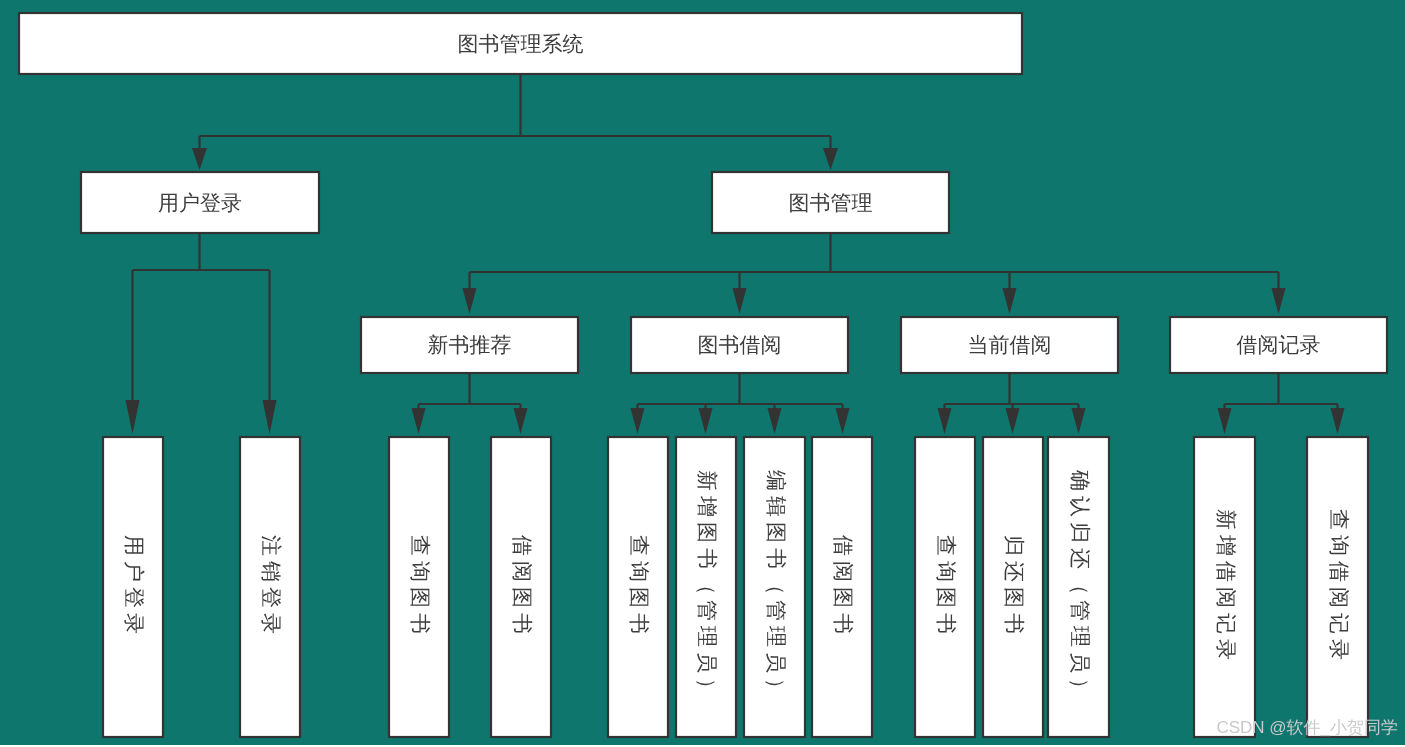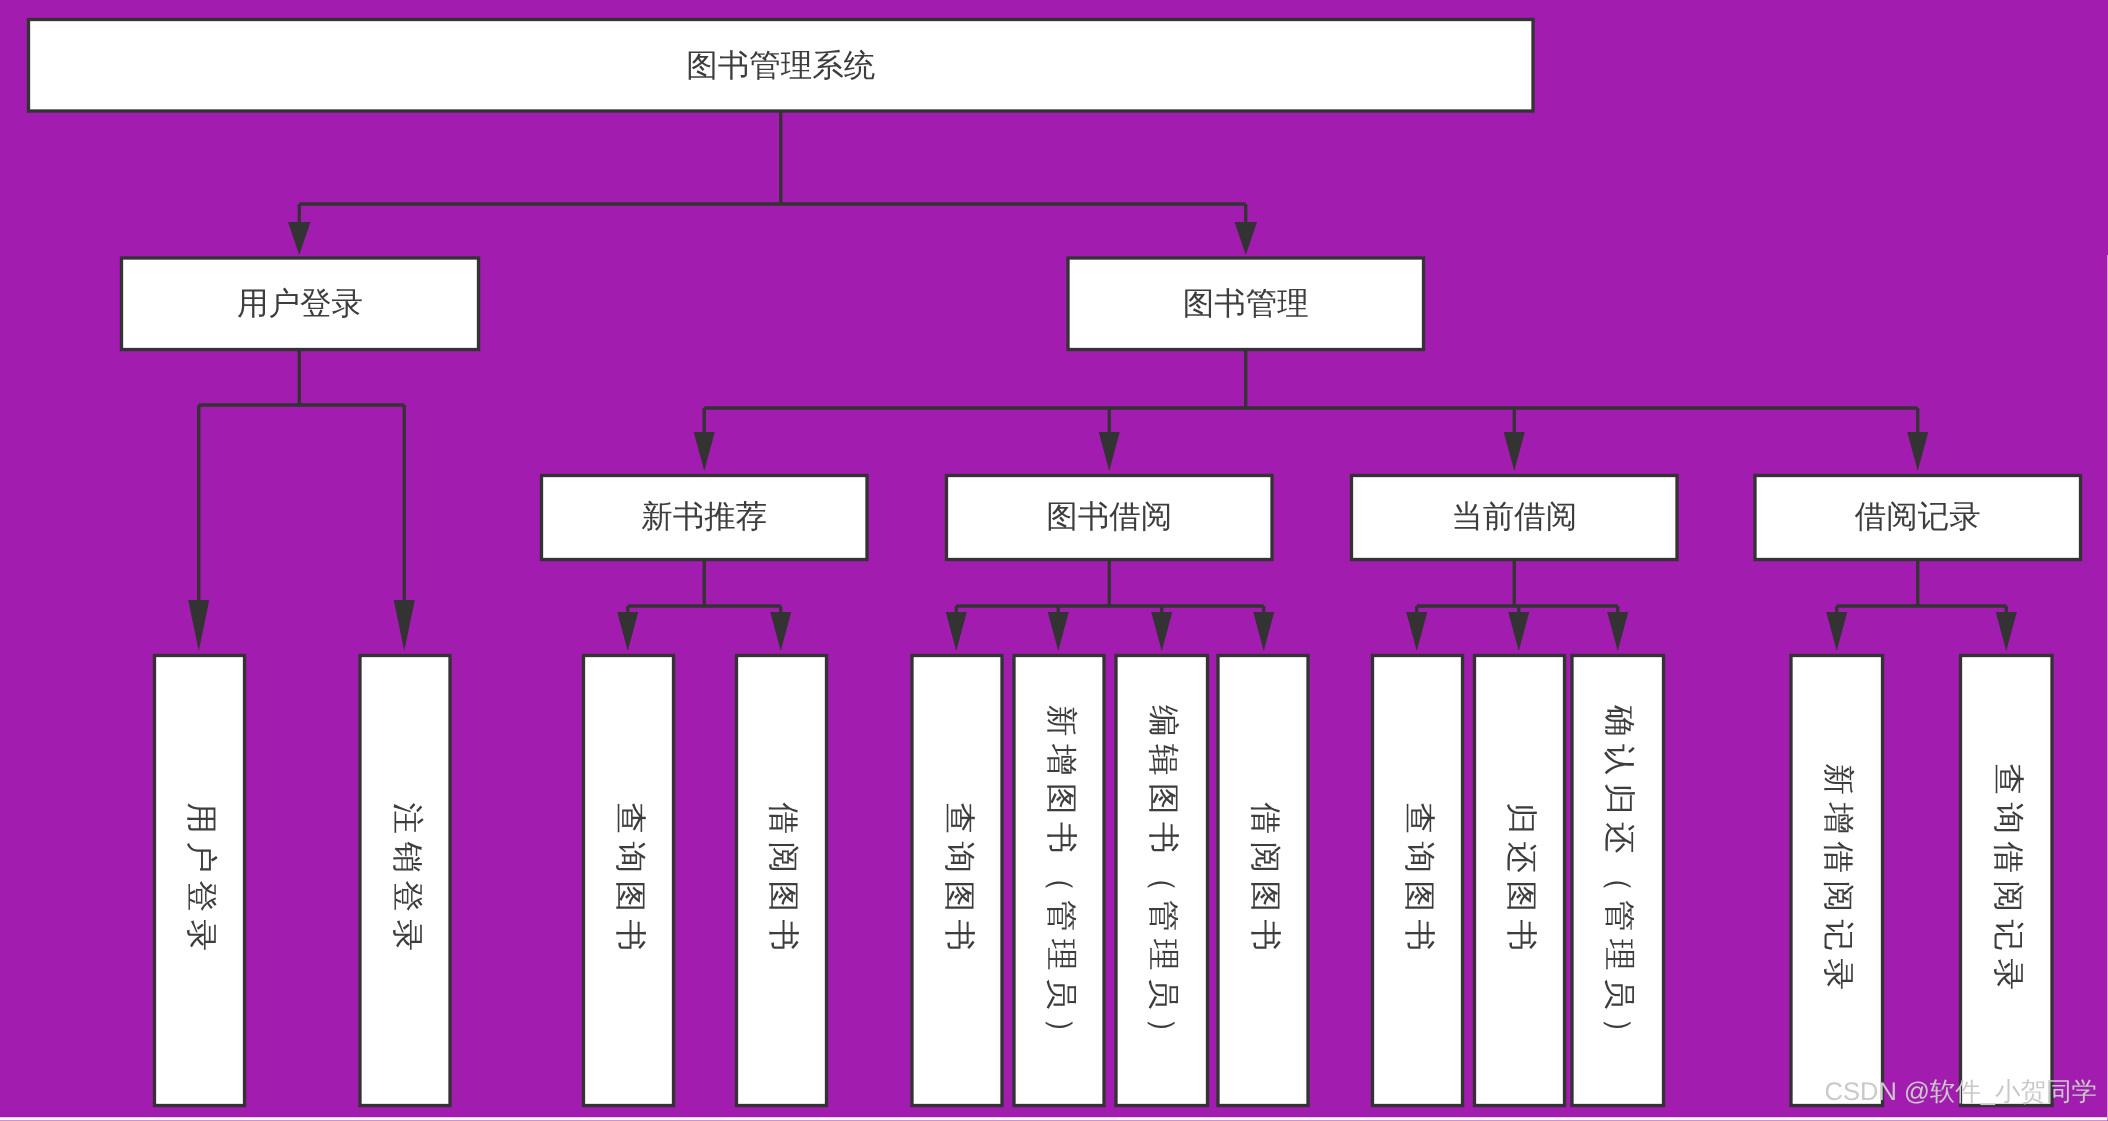--- a/index.html
+++ b/index.html
@@ -7,21 +7,21 @@
     padding: 0;
     background: #ffffff;
   }
   body {
     font-family: "Liberation Sans", "DejaVu Sans", sans-serif;
   }
   #diagram-root {
     position: relative;
     width: 1405px;
     height: 745px;
-    background: #a21caf;
+    background: #0f766e;
     overflow: hidden;
   }
   svg#tree-svg {
     position: absolute;
     left: 0;
     top: 0;
     width: 1405px;
     height: 747px;
     display: block;
   }

